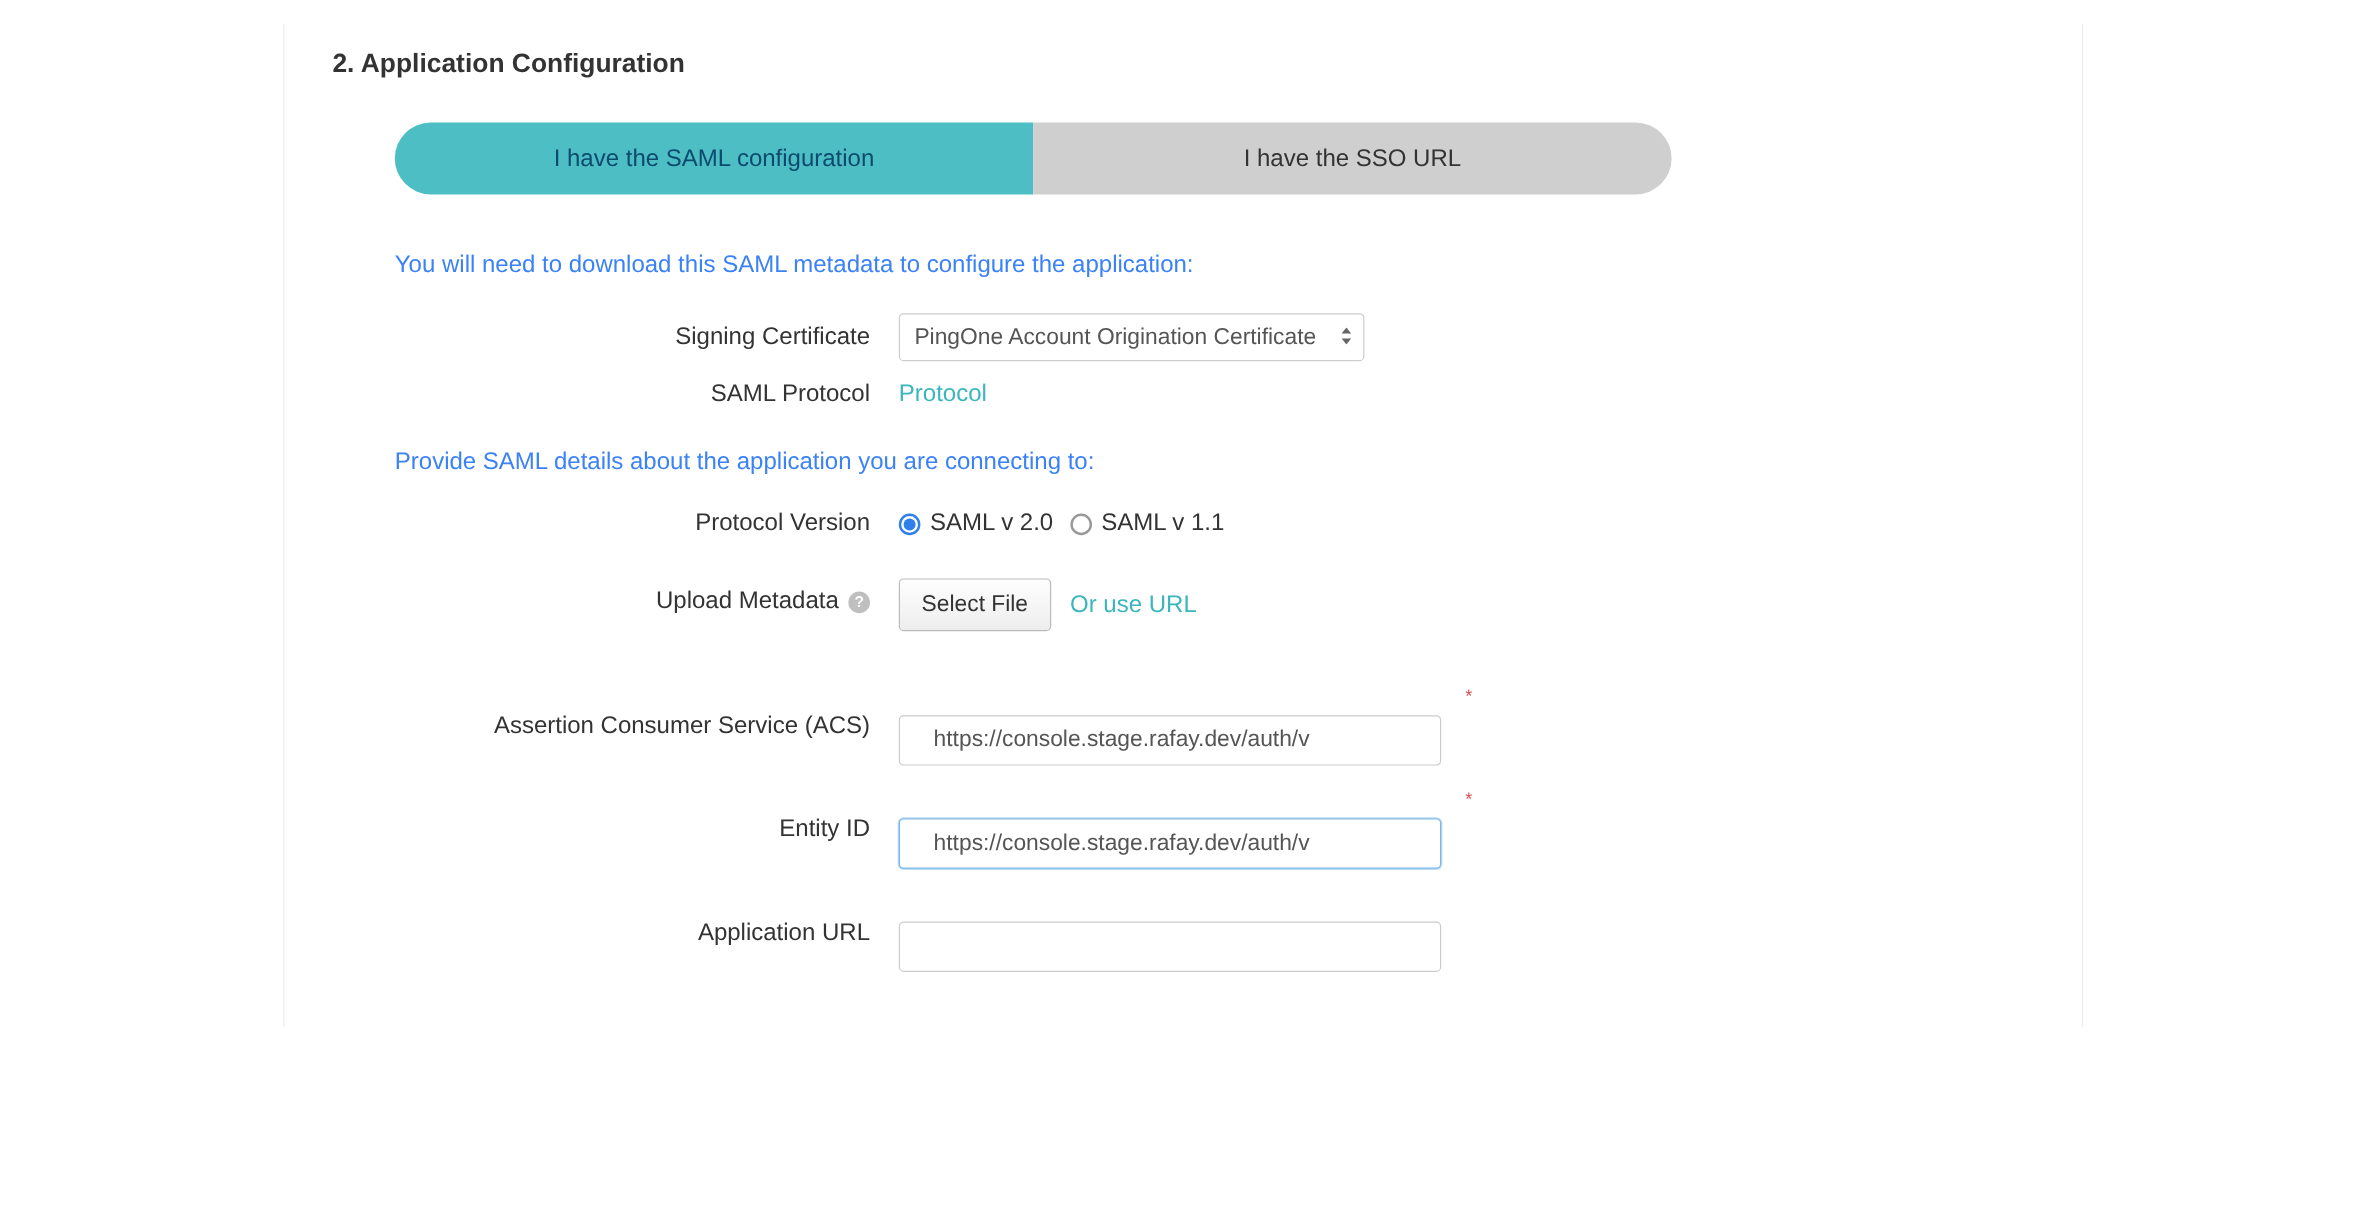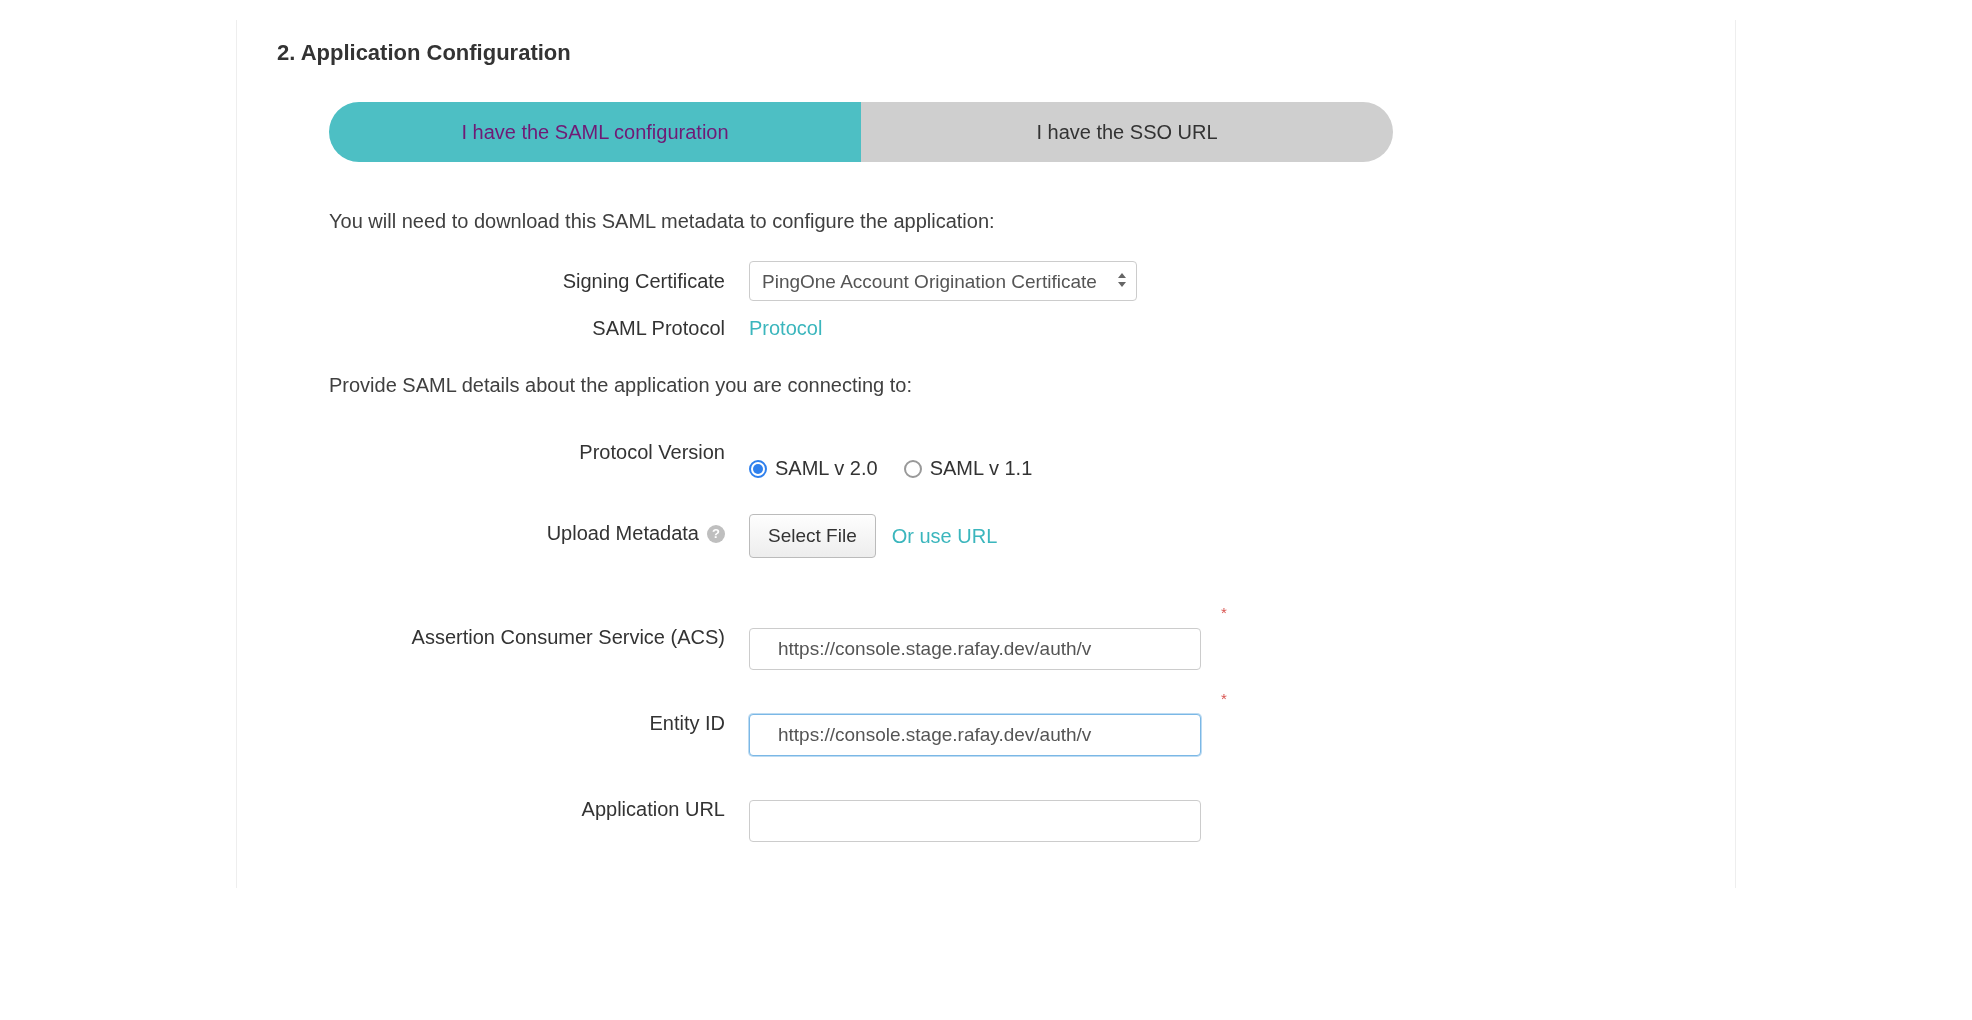--- a/index.html
+++ b/index.html
@@ -40,33 +40,33 @@
       height: 60px;
       display: flex;
       align-items: center;
       justify-content: center;
       font-size: 20px;
       cursor: pointer;
       user-select: none;
     }
     .tab.active {
       background: #4dbfc4;
-      color: #701a75;
+      color: #0c4a6e;
       border-top-left-radius: 30px;
       border-bottom-left-radius: 30px;
     }
     .tab.inactive {
       background: #cfcfcf;
       color: #333;
       border-top-right-radius: 30px;
       border-bottom-right-radius: 30px;
     }
     .instruction {
       font-size: 20px;
-      color: #404040;
+      color: #3b82f6;
       margin-bottom: 28px;
     }
     .form-row {
       display: flex;
       align-items: center;
       margin-bottom: 16px;
     }
     .form-label-col {
       flex: 0 0 420px;
       text-align: right;
@@ -113,23 +113,22 @@
       line-height: 1;
     }
     .link {
       color: #3bb6bd;
       font-size: 20px;
       text-decoration: none;
       cursor: pointer;
     }
     .radio-group {
       display: flex;
-      gap: 26px;
-      align-items: center;
-      margin-top: 32px;
+      gap: 14px;
+      align-items: center;
     }
     .radio-item {
       display: flex;
       align-items: center;
       gap: 8px;
       font-size: 20px;
       cursor: pointer;
     }
     .radio-circle {
       width: 18px;

